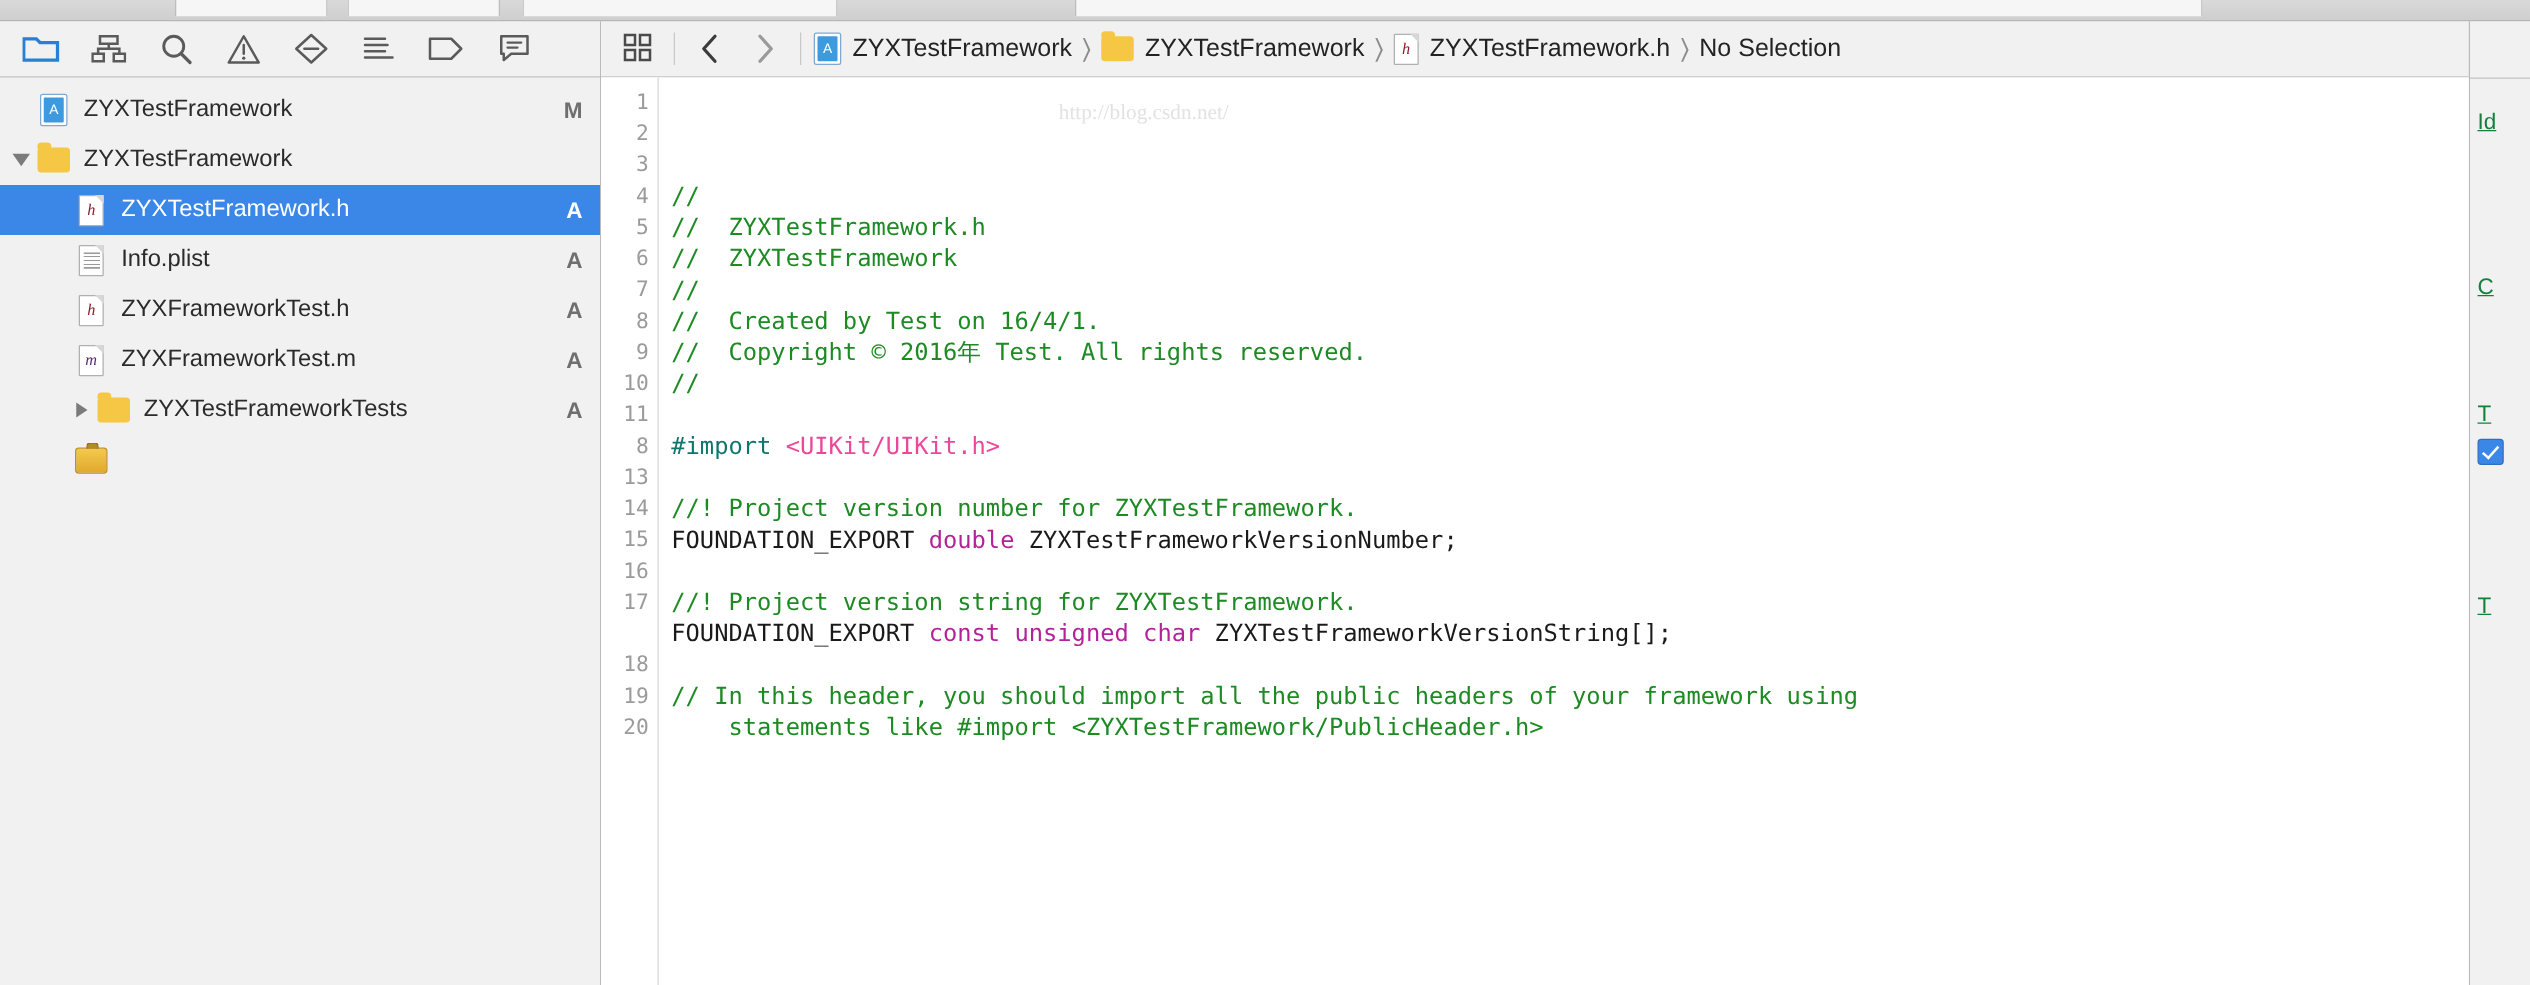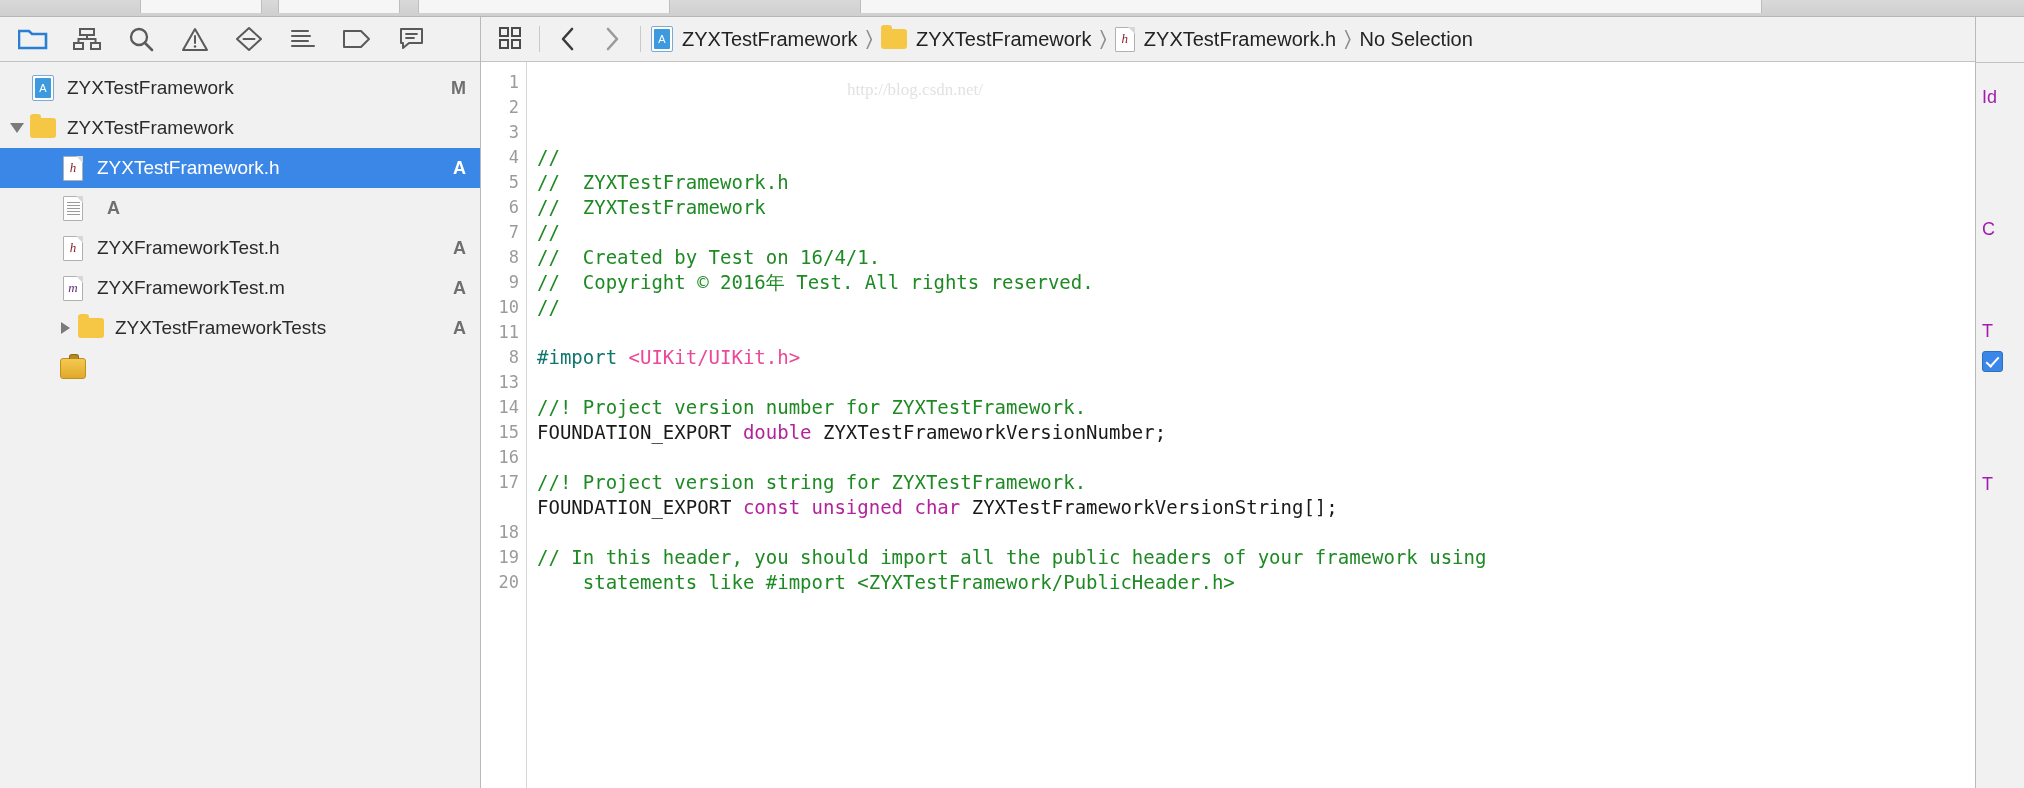--- a/index.html
+++ b/index.html
@@ -292,22 +292,23 @@
   }
   .insp-top {
     height: 45px; flex: 0 0 45px;
     border-bottom: 1px solid #c3c3c3;
     background: #f1f1f1;
   }
   .insp-body {
     flex: 1 1 auto;
     padding: 14px 0 16px 6px;
     font-size: 18px;
-    color: #a21caf;
+    color: #15803d;
     overflow: hidden;
+    text-decoration: underline;
   }
   .insp-frag { height: 40px; line-height: 40px; white-space: nowrap; }
   .insp-check {
     width: 21px; height: 21px;
     background: #3b87e8;
     border: 1px solid #2f6fc0;
     border-radius: 3px;
     position: relative;
     box-sizing: border-box;
   }
@@ -423,20 +424,21 @@
             <span class="label">ZYXTestFramework.h</span>
             <span class="badge">A</span>
           </div>
           <div class="row" style="padding-left: 36px;">
             <span class="twisty"></span>
             <span class="ficon">
               <span class="doc plist">
                 <span class="plist-lines"></span>
               </span>
             </span>
+            <span class="label">Info.plist</span>
             <span class="badge">A</span>
           </div>
           <div class="row" style="padding-left: 36px;">
             <span class="twisty"></span>
             <span class="ficon">
               <span class="doc h">h</span>
             </span>
             <span class="label">ZYXFrameworkTest.h</span>
             <span class="badge">A</span>
           </div>

